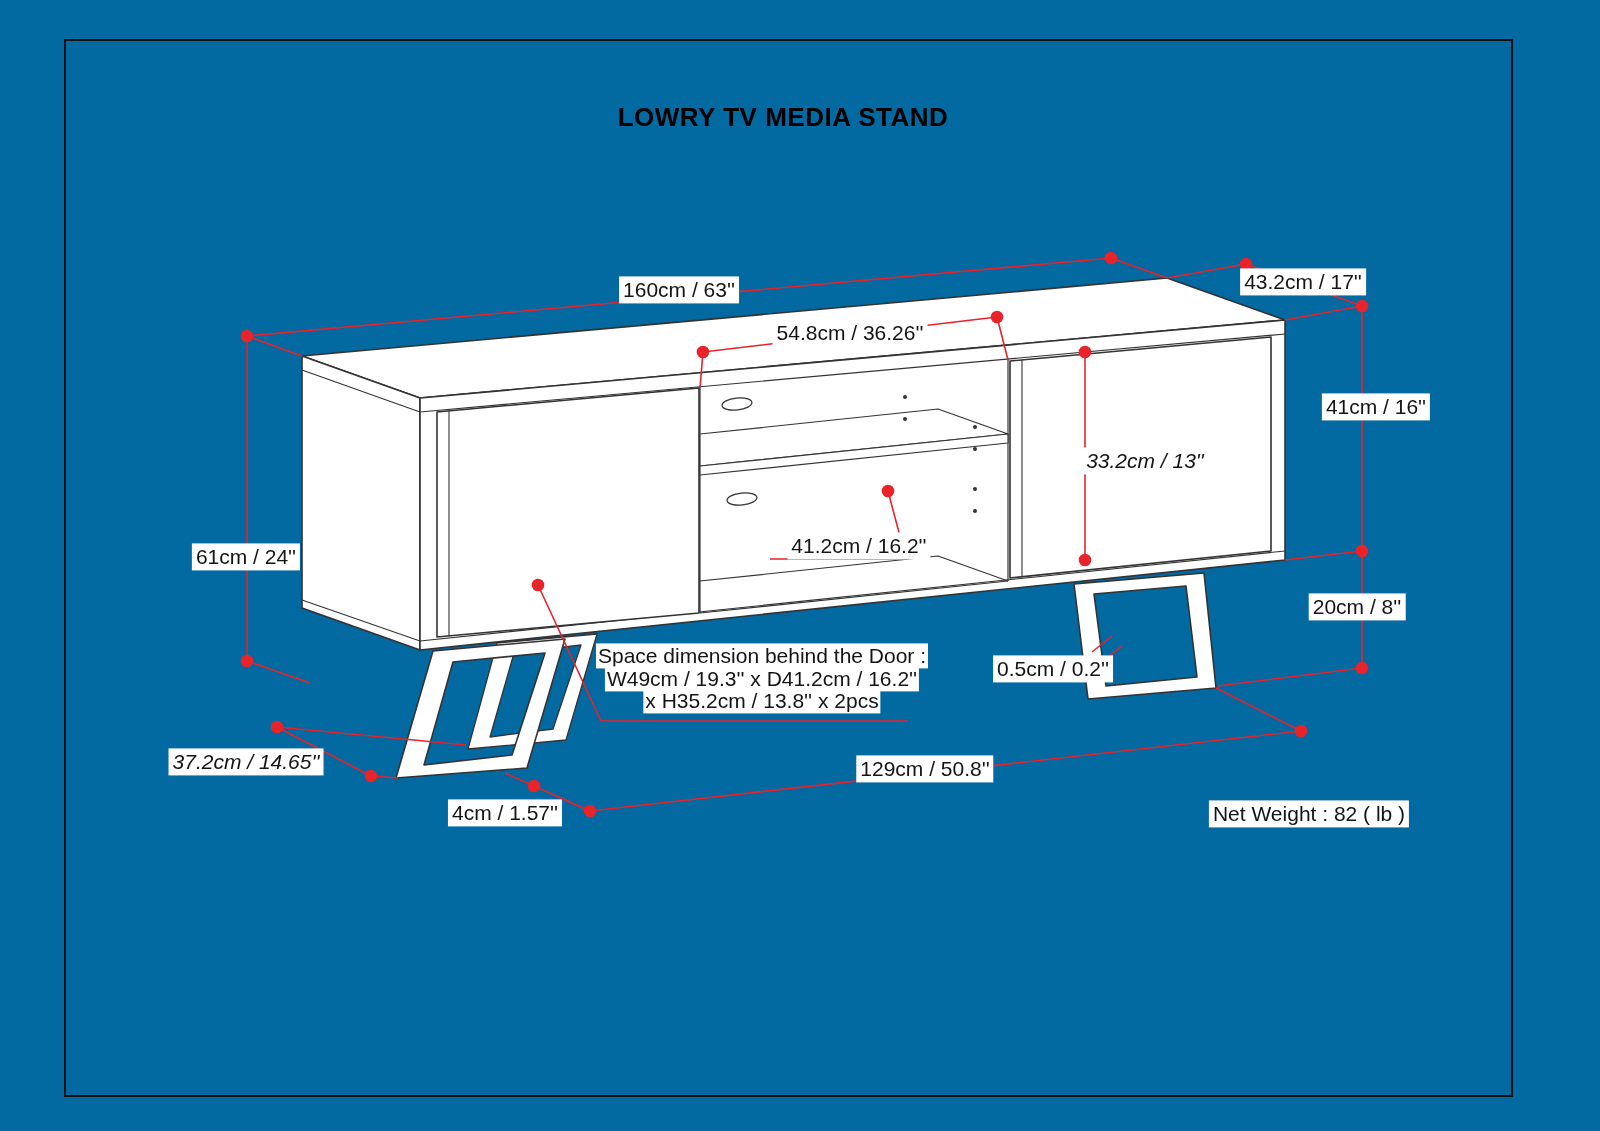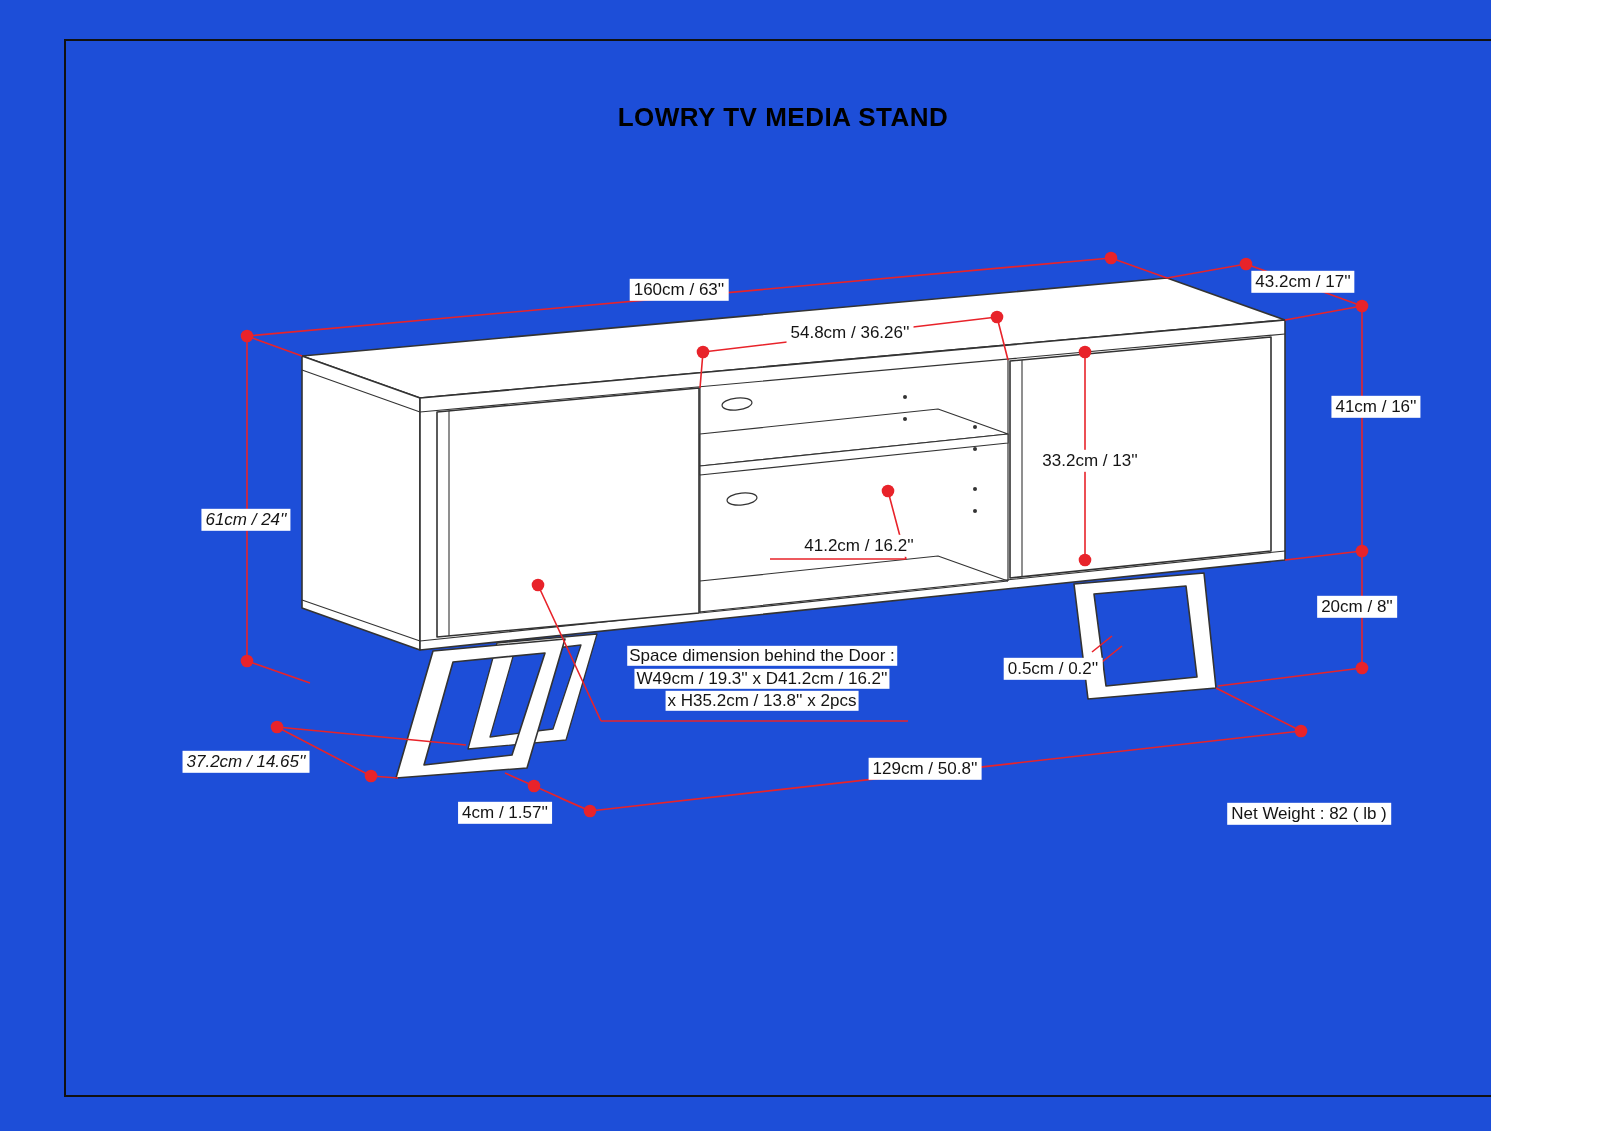--- a/index.html
+++ b/index.html
@@ -1,20 +1,20 @@
 <!DOCTYPE html>
 <html><head>
 <meta charset="utf-8">
 <style>
   html,body{margin:0;padding:0;background:#fff;width:1600px;height:1131px;
     font-family:"Liberation Sans","DejaVu Sans",sans-serif;}
-  #stage{position:relative;width:1455px;height:1131px;background:#1d4ed8;overflow:hidden;padding-left:36px;}
+  #stage{position:relative;width:1600px;height:1131px;background:#0369a1;overflow:hidden;}
   #drawing{position:absolute;left:0;top:0;}
   .lbl{position:absolute;transform:translate(-50%,-50%);background:#fff;
-    padding:1px 4px;font-size:17px;color:#141414;white-space:nowrap;line-height:1.2;}
+    padding:1px 4px;font-size:21px;color:#141414;white-space:nowrap;line-height:1.2;}
   .lbl.note{padding:0 2px;}
   .title{position:absolute;transform:translate(-50%,-50%);font-size:26px;font-weight:bold;
     letter-spacing:.5px;color:#000;white-space:nowrap;}
 </style>
 </head>
 <body>
 
 <div id="stage">
 
   <svg id="drawing" width="1600" height="1131" viewBox="0 0 1600 1131">
@@ -101,22 +101,22 @@
       <circle cx="1301" cy="731" r="6.3"></circle>
     </g>
   </svg>
 
   <div class="title" style="left:783px;top:117px;">LOWRY TV MEDIA STAND</div>
 
   <div class="lbl" style="left:679px;top:290px;">160cm / 63''</div>
   <div class="lbl" style="left:1303px;top:282px;">43.2cm / 17''</div>
   <div class="lbl" style="left:850px;top:333px;">54.8cm / 36.26''</div>
   <div class="lbl" style="left:1376px;top:407px;">41cm / 16''</div>
-  <div class="lbl" style="left:1090px;top:461px;">33.2cm / 13''</div>
-  <div class="lbl" style="left:246px;top:520px;font-style:italic;">61cm / 24''</div>
+  <div class="lbl" style="left:1145px;top:461px;font-style:italic;">33.2cm / 13''</div>
+  <div class="lbl" style="left:246px;top:557px;">61cm / 24''</div>
   <div class="lbl" style="left:859px;top:546px;">41.2cm / 16.2''</div>
   <div class="lbl" style="left:1357px;top:607px;">20cm / 8''</div>
   <div class="lbl" style="left:1053px;top:669px;">0.5cm / 0.2''</div>
   <div class="lbl" style="left:246px;top:762px;font-style:italic;">37.2cm / 14.65''</div>
   <div class="lbl" style="left:505px;top:813px;">4cm / 1.57''</div>
   <div class="lbl" style="left:925px;top:769px;">129cm / 50.8''</div>
 
   <div class="lbl note" style="left:762px;top:656px;">Space dimension behind the Door :</div>
   <div class="lbl note" style="left:762px;top:679px;">W49cm / 19.3'' x D41.2cm / 16.2''</div>
   <div class="lbl note" style="left:762px;top:701px;">x H35.2cm / 13.8'' x 2pcs</div>

